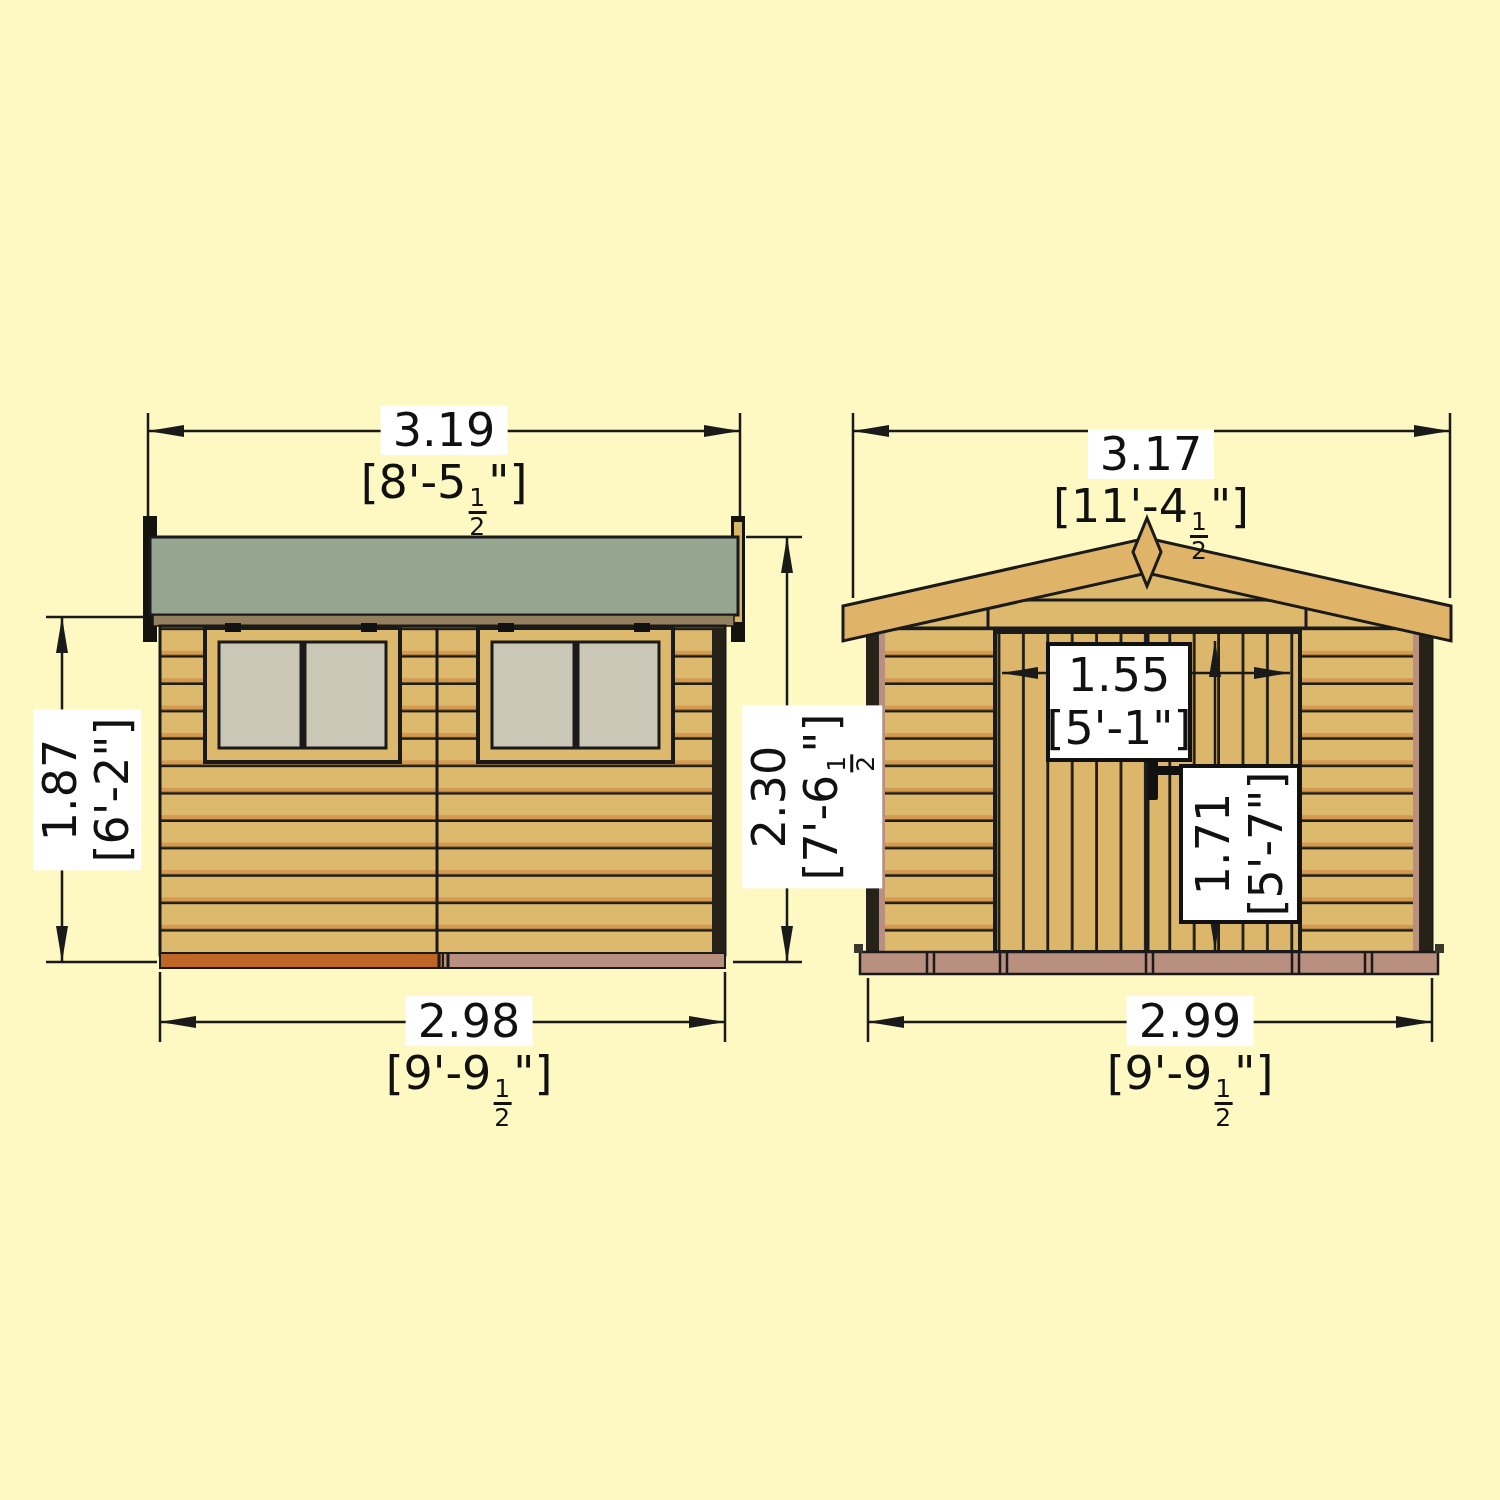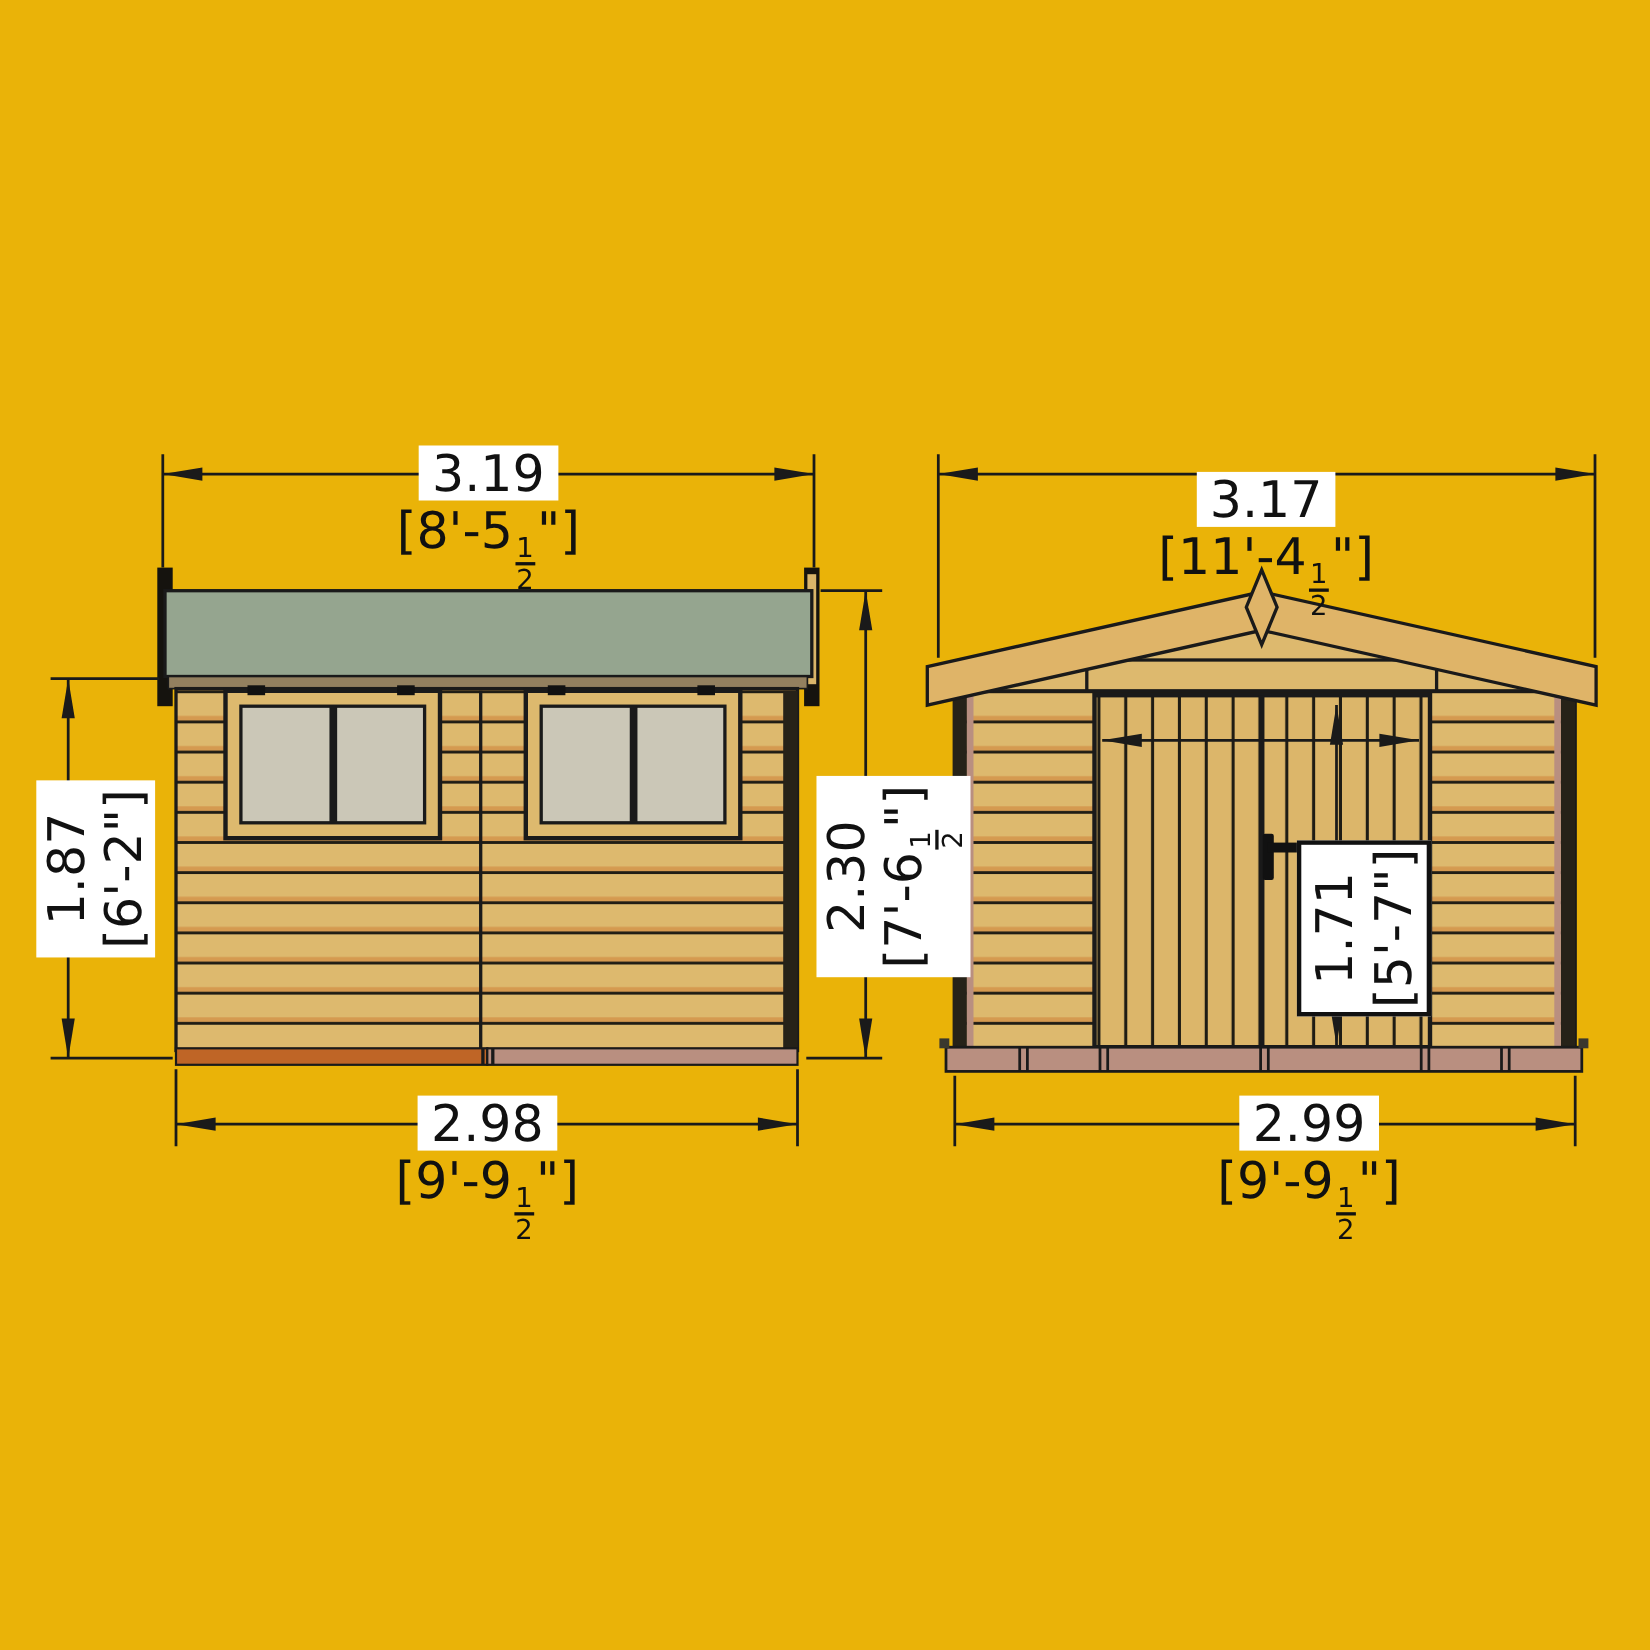--- a/index.html
+++ b/index.html
@@ -1,16 +1,16 @@
 <!DOCTYPE html>
 <html><head>
 <meta charset="utf-8">
 <style>
   html,body{margin:0;padding:0;background:#fff;}
-  .canvas{position:relative;width:1500px;height:1500px;background:#eab308;overflow:hidden;
+  .canvas{position:relative;width:1500px;height:1500px;background:#fef9c3;overflow:hidden;
           font-family:"DejaVu Sans", sans-serif;color:#111;text-decoration:underline;}
   .canvas svg{position:absolute;left:0;top:0;}
 
   
   .hlabel{position:absolute;transform:translateX(-50%);text-align:center;white-space:nowrap;}
   .vlabel{position:absolute;transform:translate(-50%,-50%) rotate(-90deg);text-align:center;
           white-space:nowrap;background:#fff;padding:2px 8px;}
   .hlabel .m{font-size:46px;line-height:50px;background:#fff;padding:0 12px;display:inline-block;}
   .hlabel .ft,.vlabel .ft{font-size:46px;line-height:54px;}
   .vlabel .m{font-size:46px;line-height:50px;}
@@ -190,21 +190,21 @@
   </div>
 
   <div class="hlabel" style="left:1151px;top:429px">
     <div class="m">3.17</div>
     <div class="ft"><span>[11'-4</span><span class="frac">
           <span class="fn">1</span>
           <span class="fd">2</span>
         </span><span>"]</span></div>
   </div>
 
-  <div class="hlabel" style="left:443px;top:996px">
+  <div class="hlabel" style="left:469px;top:996px">
     <div class="m">2.98</div>
     <div class="ft"><span>[9'-9</span><span class="frac">
           <span class="fn">1</span>
           <span class="fd">2</span>
         </span><span>"]</span></div>
   </div>
 
   <div class="hlabel" style="left:1190px;top:996px">
     <div class="m">2.99</div>
     <div class="ft"><span>[9'-9</span><span class="frac">
@@ -219,20 +219,26 @@
   </div>
 
   <div class="vlabel" style="left:812px;top:797px">
     <div class="m">2.30</div>
     <div class="ft"><span>[7'-6</span><span class="frac">
           <span class="fn">1</span>
           <span class="fd">2</span>
         </span><span>"]</span></div>
   </div>
 
+  <div class="dimbox" style="left:1046px;top:642px;width:138px;height:112px">
+    <div>
+      <div class="m">1.55</div>
+      <div class="ft"><span>[5'-1"]</span><span></span></div>
+    </div>
+  </div>
 
   <div class="dimbox" style="left:1179px;top:764px;width:114px;height:152px">
     <div class="rot">
       <div class="m">1.71</div>
       <div class="ft"><span>[5'-7"]</span><span></span></div>
     </div>
   </div>
 
 </div>
 

